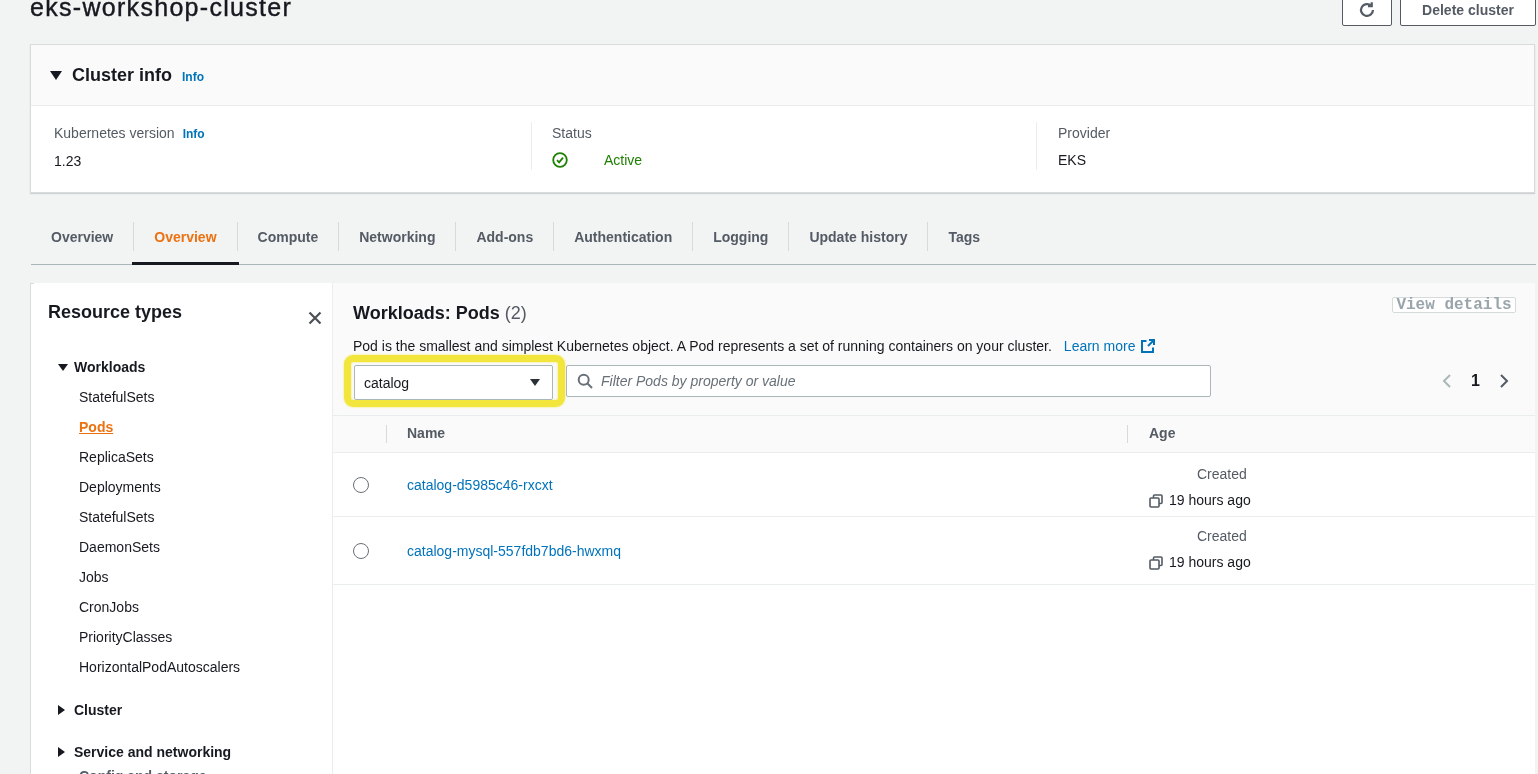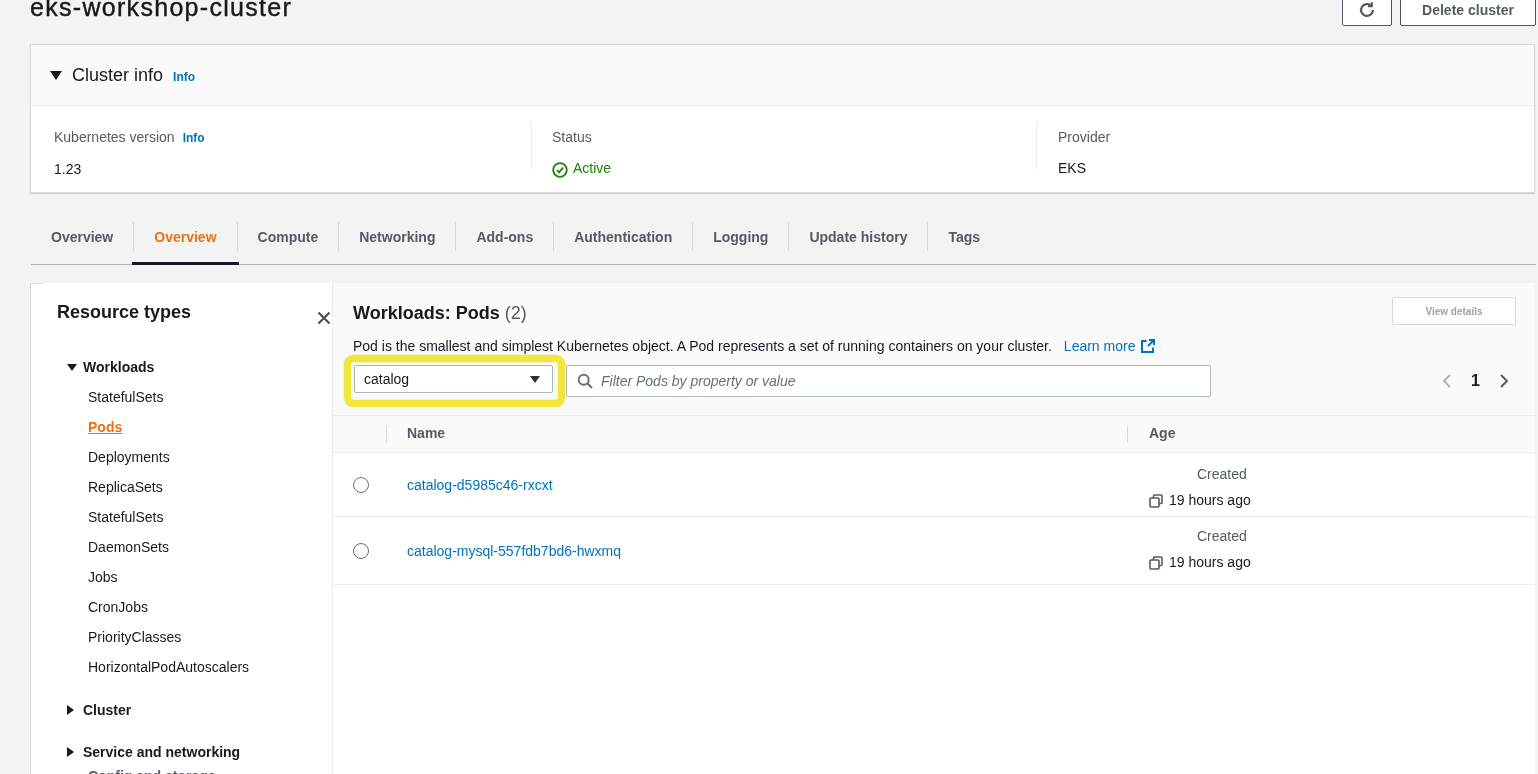--- a/index.html
+++ b/index.html
@@ -36,35 +36,35 @@
   }
   .cc-header {
     height:61px; background:#fafafa; border-bottom:1px solid #eaeded;
     display:flex; align-items:center; padding-left:19px;
   }
   .caret-down-lg {
     width:0; height:0;
     border-left:6.5px solid transparent; border-right:6.5px solid transparent;
     border-top:9px solid #16191f;
   }
-  .cc-title { font-size:18px; font-weight:400; margin-left:10px; color:#16191f; }
+  .cc-title { font-size:18px; font-weight:700; margin-left:10px; color:#16191f; }
   .info-link { font-size:12px; font-weight:700; color:#0073bb; margin-left:10px; cursor:pointer; }
   .cc-header .info-link { margin-top:4px; }
   .cc-body { position:relative; height:86px; display:flex; }
   .cc-col { padding-top:17px; }
   .cc-col.c1 { width:500px; padding-left:23px; }
   .cc-col.c2 { width:505px; padding-left:21px; }
   .cc-col.c3 { flex:1; padding-left:22px; }
   .cc-div { position:absolute; top:16px; width:1px; height:48px; background:#eaeded; }
   .cc-div.d1 { left:500px; }
   .cc-div.d2 { left:1005px; }
-  .field-label { font-size:14px; color:#545b64; line-height:28px; }
+  .field-label { font-size:14px; color:#545b64; line-height:20px; }
   .field-label .info-link { margin-left:8px; }
   .field-value { font-size:14px; color:#16191f; line-height:20px; margin-top:7px; }
-  .status-active { color:#1d8102; display:flex; align-items:flex-end; }
+  .status-active { color:#1d8102; display:flex; align-items:center;gap:31px; }
   .status-active svg { margin-right:5px; }
 
   
   .tabs-rule { left:31px; top:264px; width:1505px; height:1px; background:#aab7b8; }
   .tabs { left:31px; top:222px; height:43px; display:flex; align-items:flex-start; }
   .tab {
     position:relative; padding:4px 20px 0; font-size:14px; font-weight:700;
     color:#545b64; line-height:22px; cursor:pointer; white-space:nowrap;
   }
   .tab.active { color:#ec7211; }
@@ -78,21 +78,21 @@
 
   
   .workspace {
     left:30px; top:283px; width:1505px; height:492px;
     background:#fff;
   }
   .ws-edge { position:absolute; background:#d7dbdb; }
   .ws-edge.top { left:0; right:0; top:0; height:1px; }
   .ws-edge.left { left:0; top:0; bottom:0; width:1px; }
   .ws-edge.right { right:0; top:0; bottom:0; width:1px; }
-  .sidebar { position:absolute; left:13px; top:0; bottom:0; width:302px; background:#fff; overflow:hidden; }
+  .sidebar { position:absolute; left:4px; top:0; bottom:0; width:302px; background:#fff; overflow:hidden; }
   .sb-title { position:absolute; left:14px; top:19px; font-size:18px; font-weight:700; color:#16191f; }
   .sb-close { position:absolute; left:268px; top:22px; width:26px; height:26px; display:flex; align-items:center; justify-content:center; cursor:pointer; }
   .tree { position:absolute; left:14px; top:69px; right:0; }
   .tree-group { display:flex; align-items:center; height:30px; font-weight:700; font-size:14px; color:#16191f; cursor:pointer; }
   .tree-group .tri { width:26px; display:flex; align-items:center; padding-left:10px; }
   .tri-down { width:0; height:0; border-left:5px solid transparent; border-right:5px solid transparent; border-top:7px solid #16191f; }
   .tri-right { width:0; height:0; border-top:5px solid transparent; border-bottom:5px solid transparent; border-left:7px solid #16191f; }
   .tree-item { height:30px; line-height:30px; padding-left:31px; font-size:14px; color:#16191f; cursor:pointer; }
   .tree-item.selected { color:#ec7211; font-weight:700;text-decoration:underline; }
   .mt13 { margin-top:13px; }
@@ -101,27 +101,27 @@
   .sb-main-divider { position:absolute; left:302px; top:0; bottom:0; width:1px; background:#eaeded; }
 
   .main { position:absolute; left:303px; top:0; right:0; bottom:0; background:#fff; }
   .main-top { position:relative; height:133px; background:#fafafa; border-bottom:1px solid #eaeded; }
   .main-title { position:absolute; left:20px; top:20px; font-size:18px; font-weight:700; color:#16191f; }
   .main-title .count { font-weight:400; color:#545b64; }
   .main-desc { position:absolute; left:20px; top:55px; font-size:14px; color:#16191f; }
   .learn-more { color:#0073bb; cursor:pointer; margin-left:12px; }
   .ext-icon { margin-left:5px; vertical-align:-3px; }
   .btn-viewdetails {
-    position:absolute; right:19px; top:14px; width:124px; height:28px;
+    position:absolute; right:19px; top:14px; width:124px; height:16px;
     background:#fff; border:1px solid #d5dbdb; border-radius:2px;
-    font-size:10px; font-weight:700; color:#9aa5ab;
-    display:flex; align-items:center; justify-content:center;
+    font-size:16px; font-weight:700; color:#9aa5ab;
+    display:flex; align-items:center; justify-content:center;font-family:Liberation Mono, monospace;
   }
   .dd {
-    position:absolute; left:21px; top:82px; width:199px; height:28px;
+    position:absolute; left:21px; top:82px; width:199px; height:35px;
     background:#fff; border:1px solid #aab7b8; border-radius:2px;
     display:flex; align-items:center; padding:0 12px 0 9px; cursor:pointer;
   }
   .dd-value { font-size:14px; color:#16191f; flex:1; }
   .dd-caret { width:0; height:0; border-left:5px solid transparent; border-right:5px solid transparent; border-top:7px solid #2b3137; }
   .hl-ring {
     position:absolute; left:11px; top:72px; width:221px; height:52px;
     border:7px solid #f2e53c; border-radius:9px; pointer-events:none;
     box-shadow:0 0 2px rgba(242,229,60,.9), inset 0 0 2px rgba(242,229,60,.9);
   }
@@ -250,22 +250,22 @@
 
     <div class="tree">
       <div class="tree-group">
         <span class="tri">
             <span class="tri-down"></span>
           </span>
         <span>Workloads</span>
       </div>
       <div class="tree-item">StatefulSets</div>
       <div class="tree-item selected">Pods</div>
+      <div class="tree-item">ReplicaSets</div>
       <div class="tree-item">Deployments</div>
-      <div class="tree-item">ReplicaSets</div>
       <div class="tree-item">StatefulSets</div>
       <div class="tree-item">DaemonSets</div>
       <div class="tree-item">Jobs</div>
       <div class="tree-item">CronJobs</div>
       <div class="tree-item">PriorityClasses</div>
       <div class="tree-item">HorizontalPodAutoscalers</div>
 
       <div class="tree-group mt13">
         <span class="tri">
             <span class="tri-right"></span>

